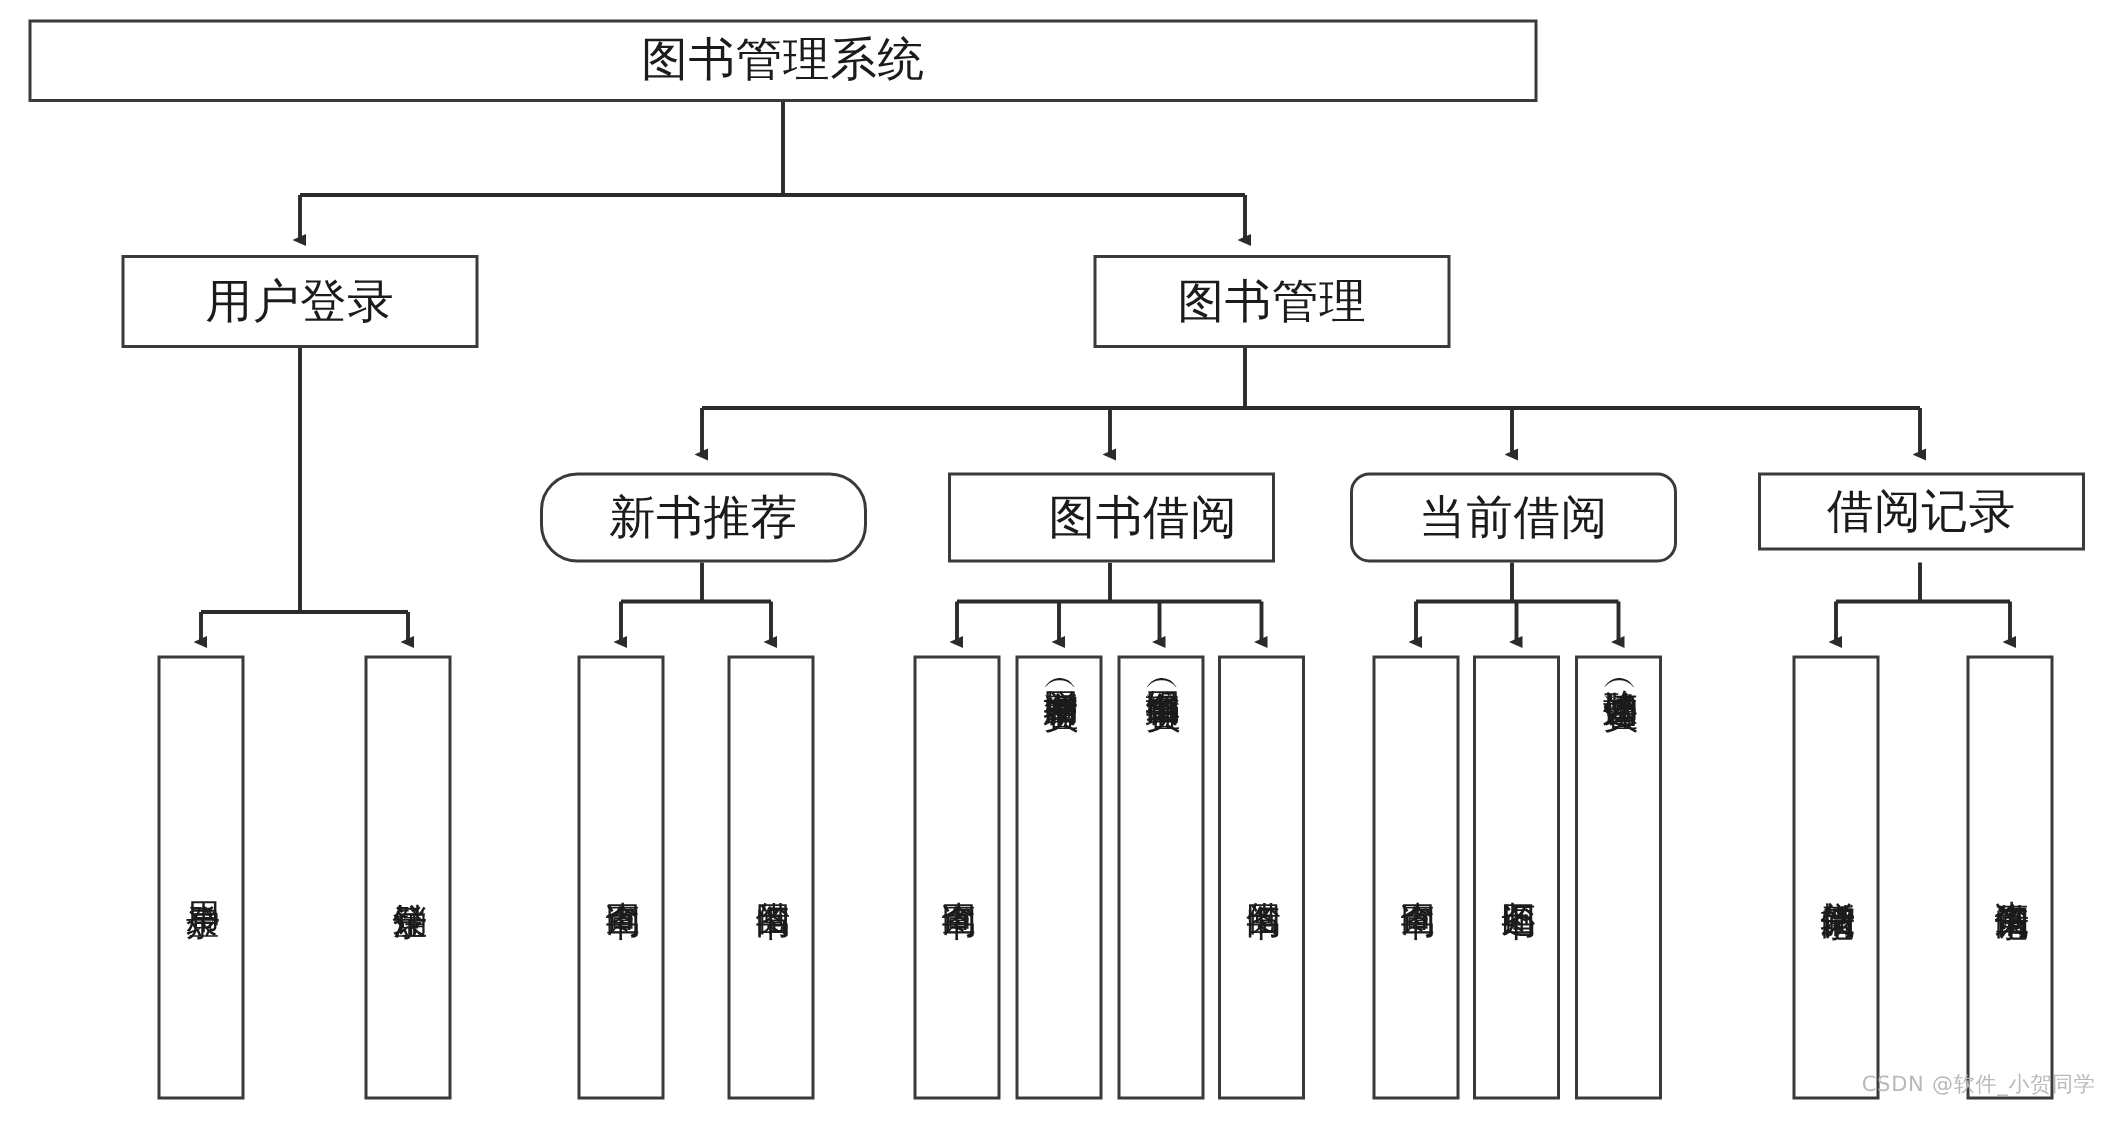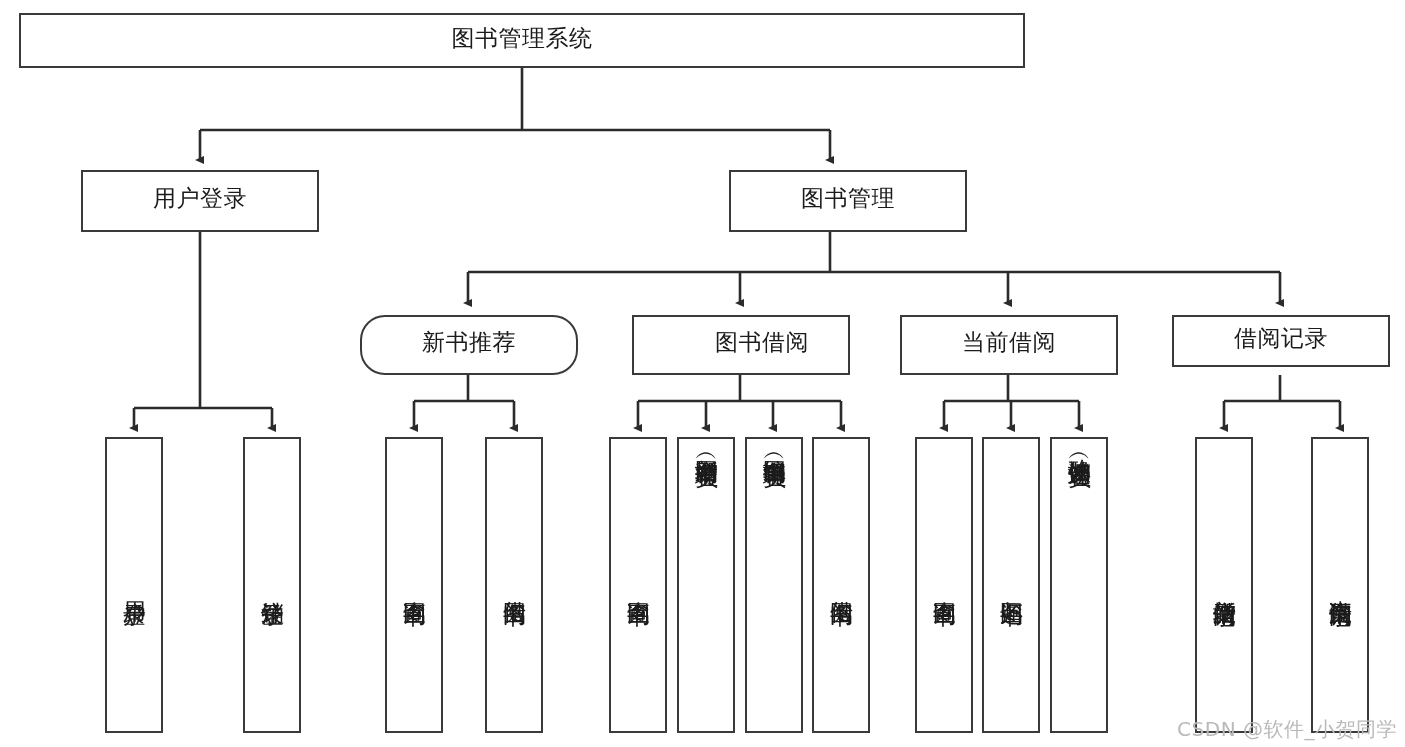--- a/index.html
+++ b/index.html
@@ -31,23 +31,22 @@
     box-sizing: border-box;
     border: 2.5px solid #3a3a3a;
     background: #ffffff;
     display: flex;
     align-items: center;
     justify-content: center;
     color: #1b1b1b;
     line-height: 1.12;
   }
   .node.h {
-    font-size: 23px;
+    font-size: 31px;
     letter-spacing: 0.5px;
-    font-family: Liberation Mono, monospace;
   }
   .node.v {
     writing-mode: vertical-rl;
     text-orientation: upright;
     font-size: 23px;
     letter-spacing: 1px;
     padding: 2px 0;
   }
   .node.v > .vtext {
     writing-mode: vertical-rl;
@@ -57,22 +56,22 @@
   }
   .node.v.overflow > .vtext {
     position: absolute;
     top: 2px;
     left: 50%;
     transform: translateX(-50%);
   }
   .watermark {
     position: absolute;
     right: 8px;
-    bottom: 4px;
-    font-size: 20px;
+    bottom: 15px;
+    font-size: 14px;
     color: #b9b9b9;
     letter-spacing: 0.5px;
     white-space: nowrap;
     font-family: "DejaVu Sans", "Liberation Sans", sans-serif;
   }
 </style>
 </head>
 <body>
 
 <div id="canvas">
@@ -127,21 +126,21 @@
     </g>
   </svg>
 
   <div class="node h" style="left:19px; top:13px; width:1006px; height:55px;">图书管理系统</div>
 
   <div class="node h" style="left:81px; top:170px; width:238px; height:62px;">用户登录</div>
   <div class="node h" style="left:729px; top:170px; width:238px; height:62px;">图书管理</div>
 
   <div class="node h" style="left:360px; top:315px; width:218px; height:60px;border-radius:25px;">新书推荐</div>
   <div class="node h" style="left:632px; top:315px; width:218px; height:60px;padding-left:42px;">图书借阅</div>
-  <div class="node h" style="left:900px; top:315px; width:218px; height:60px;">当前借阅</div>
+  <div class="node h" style="left:900px; top:315px; width:218px; height:60px;border-radius:13px;">当前借阅</div>
   <div class="node h" style="left:1172px; top:315px; width:218px; height:52px;">借阅记录</div>
 
   <div class="node v" style="left:105px; top:437px; width:58px; height:296px;">
     <span class="vtext">用户登录</span>
   </div>
   <div class="node v" style="left:243px; top:437px; width:58px; height:296px;">
     <span class="vtext">注销登录</span>
   </div>
 
   <div class="node v" style="left:385px; top:437px; width:58px; height:296px;">

